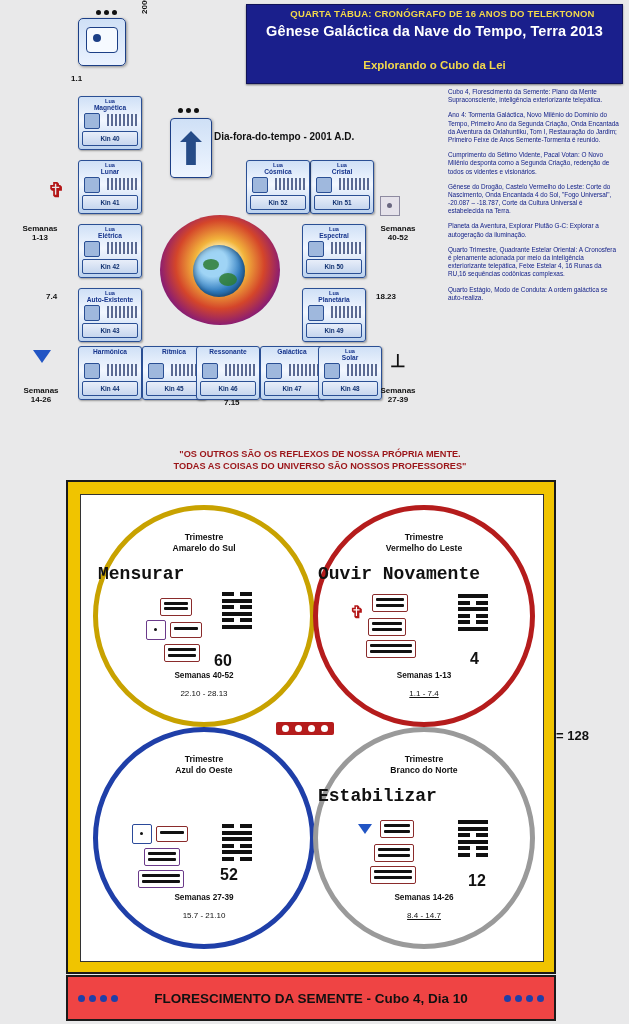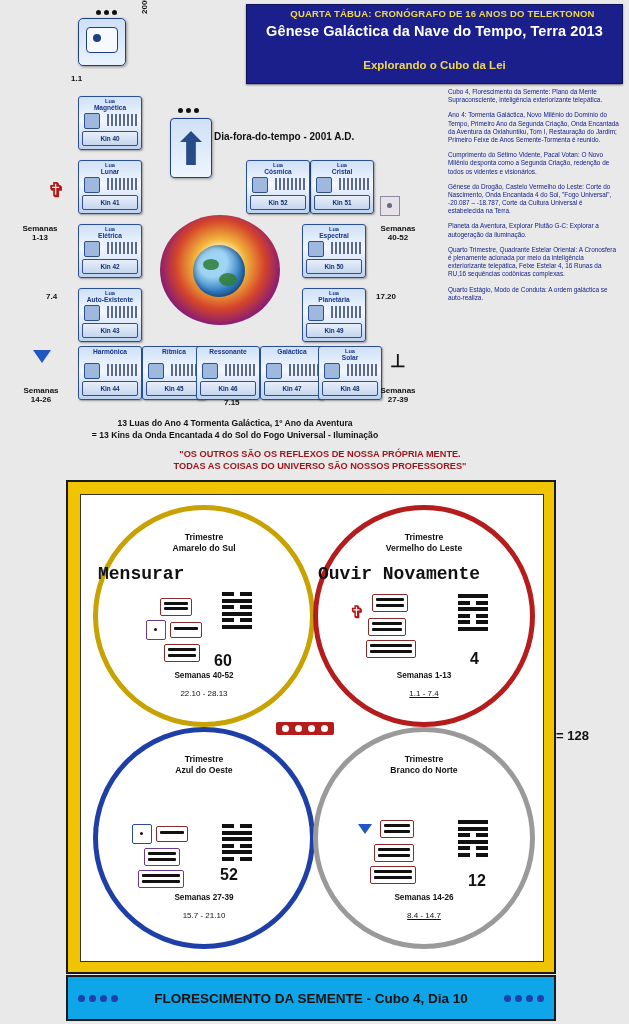--- a/index.html
+++ b/index.html
@@ -220,21 +220,21 @@
   }
   .centerdots i{width:7px;height:7px;border-radius:50%;background:#fff;display:block;}
 
   .eq128{
     position:absolute;left:556px;top:728px;font-size:13px;font-weight:bold;color:#111;
   }
 
   
   .footer{
     position:absolute;left:66px;top:975px;width:486px;height:42px;
-    background:#0ea5e9;border:2px solid #1a1a1a;
+    background:#ef4444;border:2px solid #1a1a1a;
     display:flex;align-items:center;justify-content:center;
   }
   .footer .ftxt{font-size:13.5px;font-weight:bold;color:#111;}
   .fdots{position:absolute;display:flex;gap:4px;}
   .fdots i{width:7px;height:7px;border-radius:50%;background:#1f3fa8;display:block;}
 
   .hr-shadow{
     position:absolute;left:246px;top:83px;width:375px;height:3px;
     background:linear-gradient(#b9b9bd,#e9e9ea);
   }
@@ -408,37 +408,33 @@
       <div class="barcode"></div>
       <div class="kin">Kin 52</div>
     </div>
 
     <div class="sym" style="left:48px;top:178px;font-size:20px;">✞</div>
     <div class="tri" style="left:33px;top:350px;"></div>
     <div class="squarebox" style="left:380px;top:196px;"></div>
     <div class="sym" style="left:390px;top:350px;color:#111;font-size:18px;">⊥</div>
 
     <div class="lbl" style="left:46px;top:292px;">7.4</div>
-    <div class="lbl" style="left:376px;top:292px;">17.20</div>
+    <div class="lbl" style="left:376px;top:292px;">18.23</div>
     <div class="lbl" style="left:224px;top:398px;">7.15</div>
 
     <div class="capt" style="left:8px;top:224px;width:64px;white-space:pre-line;">Semanas
 1-13</div>
     <div class="capt" style="left:6px;top:386px;width:70px;white-space:pre-line;">Semanas
 14-26</div>
     <div class="capt" style="left:362px;top:224px;width:72px;white-space:pre-line;">Semanas
 40-52</div>
     <div class="capt" style="left:362px;top:386px;width:72px;white-space:pre-line;">Semanas
 27-39</div>
   </div>
 
-  <div class="undertext">
-    <div>13 Luas do Ano 4 Tormenta Galáctica, 1º Ano da Aventura</div>
-    <div>= 13 Kins da Onda Encantada 4 do Sol do Fogo Universal - Iluminação</div>
-  </div>
   <div class="quote">
     <div>"OS OUTROS SÃO OS REFLEXOS DE NOSSA PRÓPRIA MENTE.</div>
     <div>TODAS AS COISAS DO UNIVERSO SÃO NOSSOS PROFESSORES"</div>
   </div>
 
   <div class="yellow">
     <div class="whitebox">
 
       <div class="circle c-tl">
         <div class="q-title">
@@ -535,20 +531,21 @@
         <div class="q-num" style="left:122px;top:134px;">52</div>
         <div class="q-weeks">Semanas 27-39</div>
         <div class="q-dates">15.7 - 21.10</div>
       </div>
 
       <div class="circle c-br">
         <div class="q-title">
           <div>Trimestre</div>
           <div>Branco do Norte</div>
         </div>
+        <div class="q-verb">Estabilizar</div>
         <div class="hex" style="left:140px;top:88px;">
           <div class="yang"></div>
             <div class="yang"></div>
             <div class="yin"></div>
           <div class="yang"></div>
             <div class="yin"></div>
             <div class="yin"></div>
         </div>
         <div class="tri" style="left:40px;top:92px;border-top-color:#2255c4;border-left-width:7px;border-right-width:7px;border-top-width:10px;"></div>
         <div class="brick" style="left:62px;top:88px;width:32px;height:16px;">

